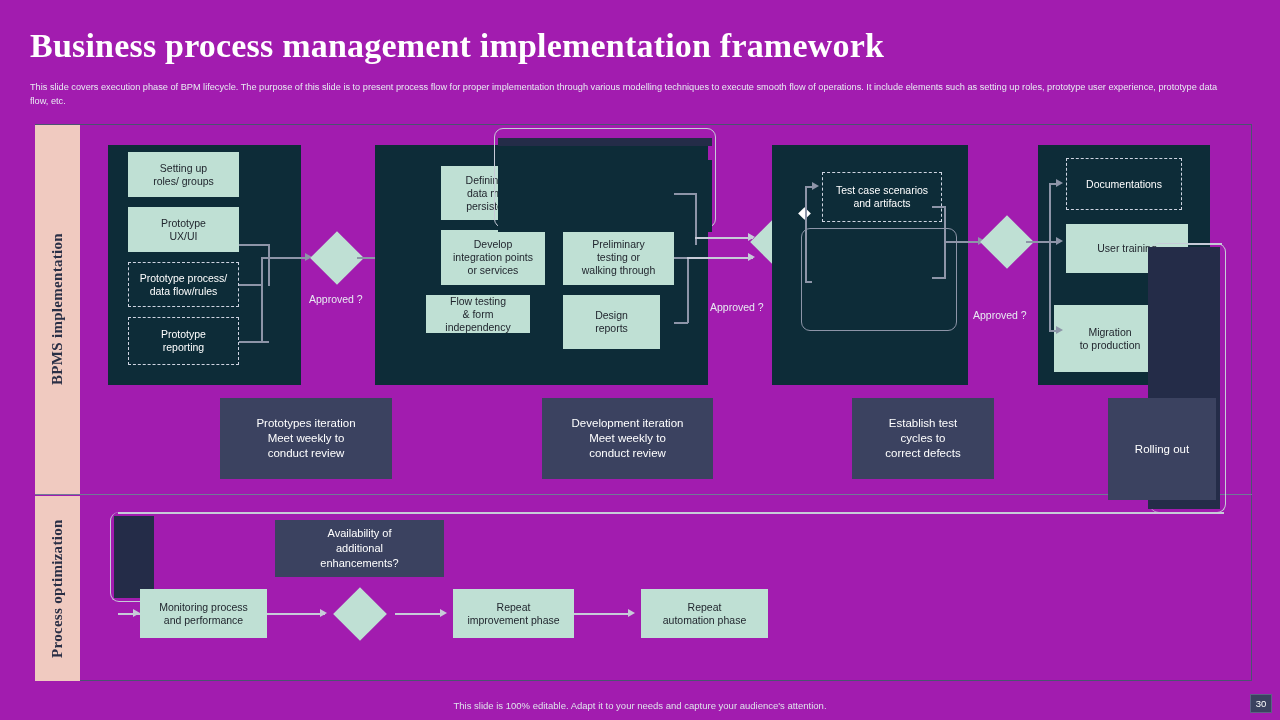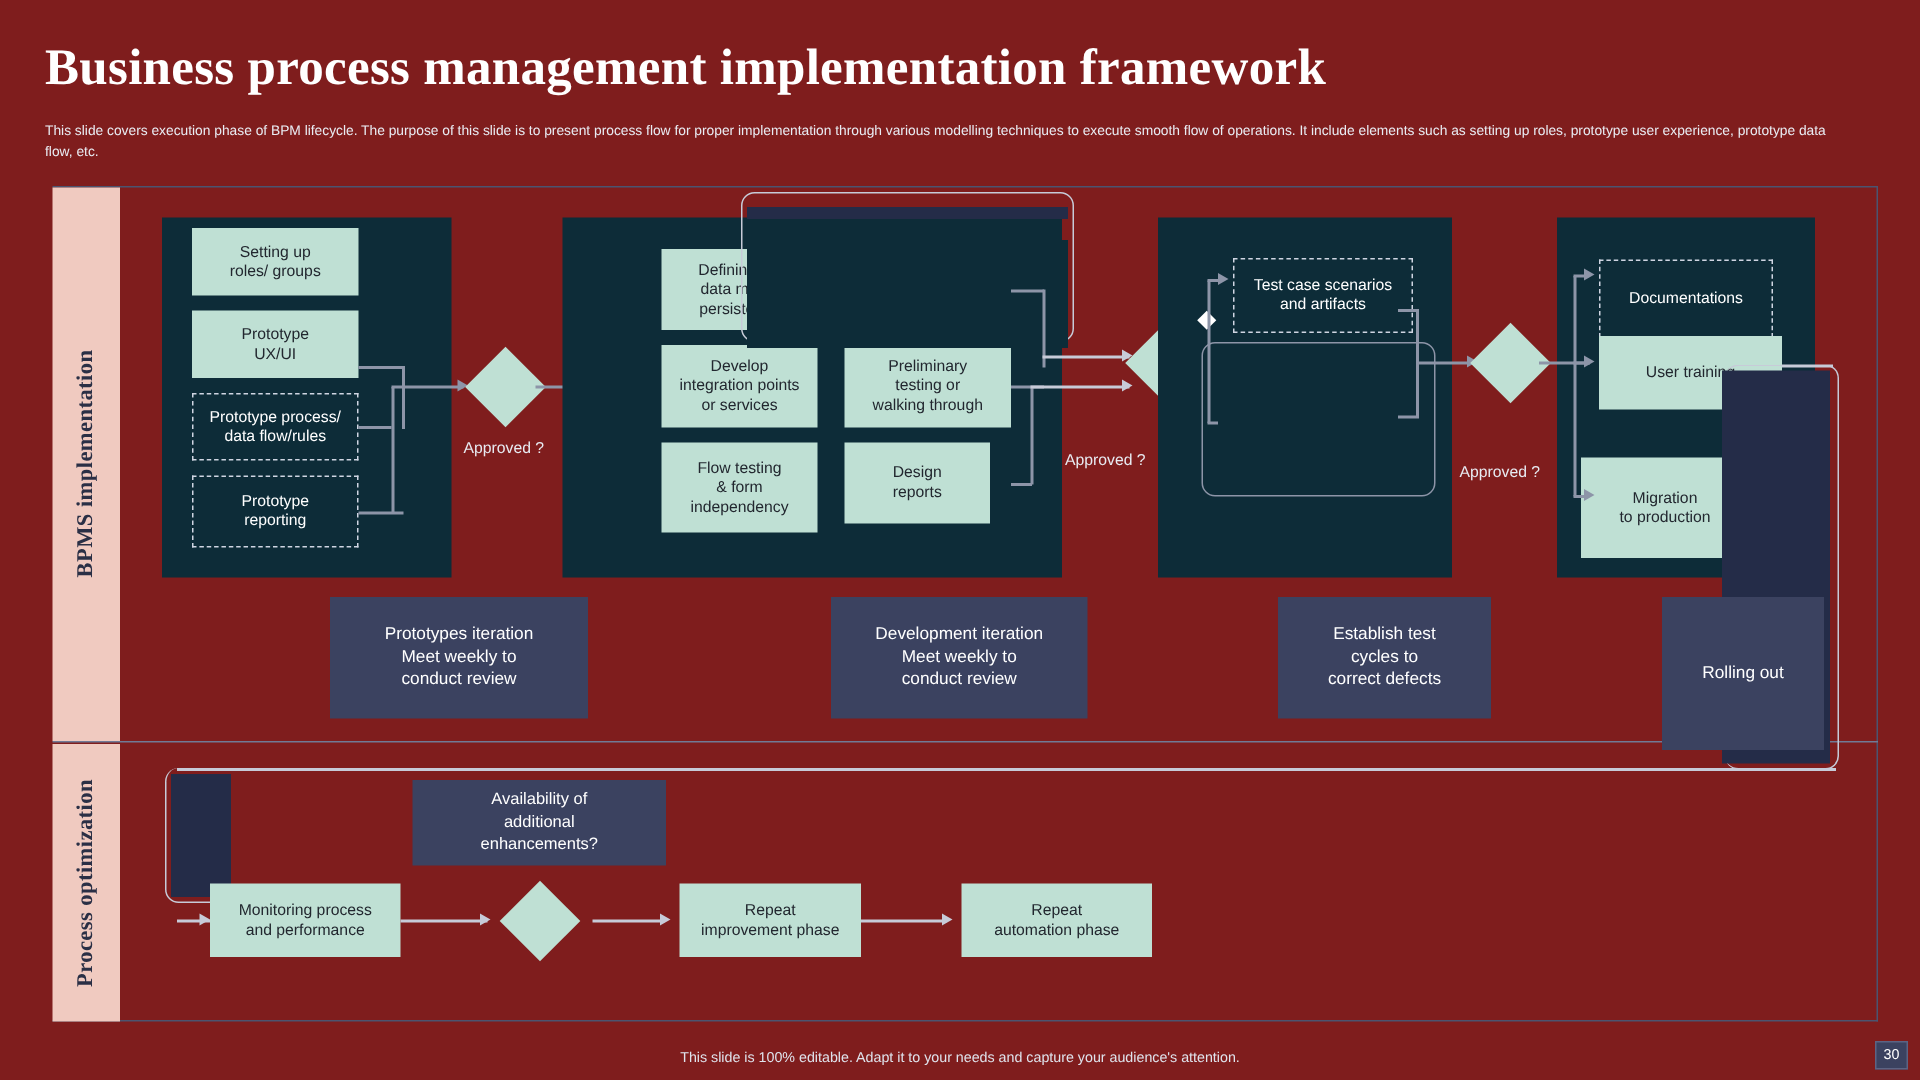--- a/index.html
+++ b/index.html
@@ -2,21 +2,21 @@
 <html><head>
 <meta charset="utf-8">
 <style>
   * { box-sizing: border-box; margin: 0; padding: 0; }
   html, body {
     width: 1280px; height: 720px;
     background: #242c48;
     font-family: "Liberation Sans", sans-serif;
     overflow: hidden;
   }
-  #slide { position: relative; width: 1280px; height: 720px; background: #7f1d1d; }
+  #slide { position: relative; width: 1280px; height: 720px; background: #a21caf; }
 
   
   .title {
     position: absolute; left: 30px; top: 27px;
     font-family: "Liberation Serif", serif;
     font-size: 34px; font-weight: 700; color: #ffffff;
     letter-spacing: .2px; white-space: nowrap;
   }
   .subtitle {
     position: absolute; left: 30px; top: 80px; width: 1192px;
@@ -163,21 +163,21 @@
   <div class="arrow" style="left:433px; top:318px;"></div>
 
   <div class="group" style="left:375px; top:145px; width:333px; height:240px;"></div>
 
   <div class="node" style="left: 441px; top: 166px; width: 104px; height: 54px; white-space: pre-line;">Defining full
 data model
 persistence</div>
   <div class="node" style="left: 441px; top: 230px; width: 104px; height: 55px; white-space: pre-line;">Develop
 integration points
 or services</div>
-  <div class="node" style="left: 441px; top: 295px; width: 104px; height: 60px; white-space: pre-line;">Flow testing
+  <div class="node" style="left: 426px; top: 295px; width: 104px; height: 38px; white-space: pre-line;">Flow testing
 &amp; form
 independency</div>
 
   <div class="node" style="left: 563px; top: 166px; width: 111px; height: 54px; white-space: pre-line;">Form &amp; flow
 integration</div>
   <div class="node" style="left: 563px; top: 230px; width: 111px; height: 55px; white-space: pre-line;">Preliminary
 testing or
 walking through</div>
   <div class="node" style="left: 563px; top: 295px; width: 97px; height: 54px; white-space: pre-line;">Design
 reports</div>
@@ -220,21 +220,21 @@
   <div class="ln h" style="left:932px; top:206px; width:14px;"></div>
   <div class="ln h" style="left:932px; top:277px; width:14px;"></div>
   <div class="ln h" style="left:944px; top:241px; width:38px;"></div>
   <div class="arrow" style="left:978px; top:237px;"></div>
 
   <div class="decision" style="left:988px; top:223px; width:38px; height:38px;"></div>
   <div class="declabel" style="left:973px; top:309px;">Approved ?</div>
 
   <div class="group" style="left:1038px; top:145px; width:172px; height:240px;"></div>
 
-  <div class="node dashed" style="left:1066px; top:173px; width:116px; height:52px;">Documentations</div>
+  <div class="node dashed" style="left:1066px; top:158px; width:116px; height:52px;">Documentations</div>
   <div class="node" style="left:1066px; top:224px; width:122px; height:49px;">User training</div>
   <div class="node" style="left: 1054px; top: 305px; width: 112px; height: 67px; white-space: pre-line;">Migration
 to production</div>
 
   <div class="ln h" style="left:1026px; top:241px; width:34px;"></div>
   <div class="ln v" style="left:1049px; top:184px; height:147px;"></div>
   <div class="ln h" style="left:1049px; top:183px; width:10px;"></div>
   <div class="ln h" style="left:1049px; top:241px; width:10px;"></div>
   <div class="ln h" style="left:1049px; top:330px; width:10px;"></div>
   <div class="arrow" style="left:1056px; top:179px;"></div>
@@ -246,21 +246,21 @@
   <div class="mask-bg" style="left:1148px; top:247px; width:72px; height:262px;"></div>
   <div class="ln light h" style="left:118px; top:512px; width:1106px;"></div>
   <div class="rbox light" style="left:110px; top:512px; width:40px; height:90px; border-right:none; border-top:none;"></div>
   <div class="mask-bg" style="left:114px; top:516px; width:40px; height:82px;"></div>
   <div class="ln light h" style="left:118px; top:613px; width:22px;"></div>
   <div class="arrow light" style="left:133px; top:609px;"></div>
 
   <div class="caption" style="left: 220px; top: 398px; width: 172px; height: 81px; white-space: pre-line;">Prototypes iteration
 Meet weekly to
 conduct review</div>
-  <div class="caption" style="left: 554px; top: 398px; width: 171px; height: 81px; white-space: pre-line;">Development  iteration
+  <div class="caption" style="left: 542px; top: 398px; width: 171px; height: 81px; white-space: pre-line;">Development  iteration
 Meet weekly to
 conduct review</div>
   <div class="caption" style="left: 852px; top: 398px; width: 142px; height: 81px; white-space: pre-line;">Establish test
 cycles to
 correct defects</div>
   <div class="caption" style="left:1108px; top:398px; width:108px; height:102px;">Rolling out</div>
 
   <div class="caption" style="left: 275px; top: 520px; width: 169px; height: 57px; font-size: 11px; white-space: pre-line;">Availability of
 additional
 enhancements?</div>

